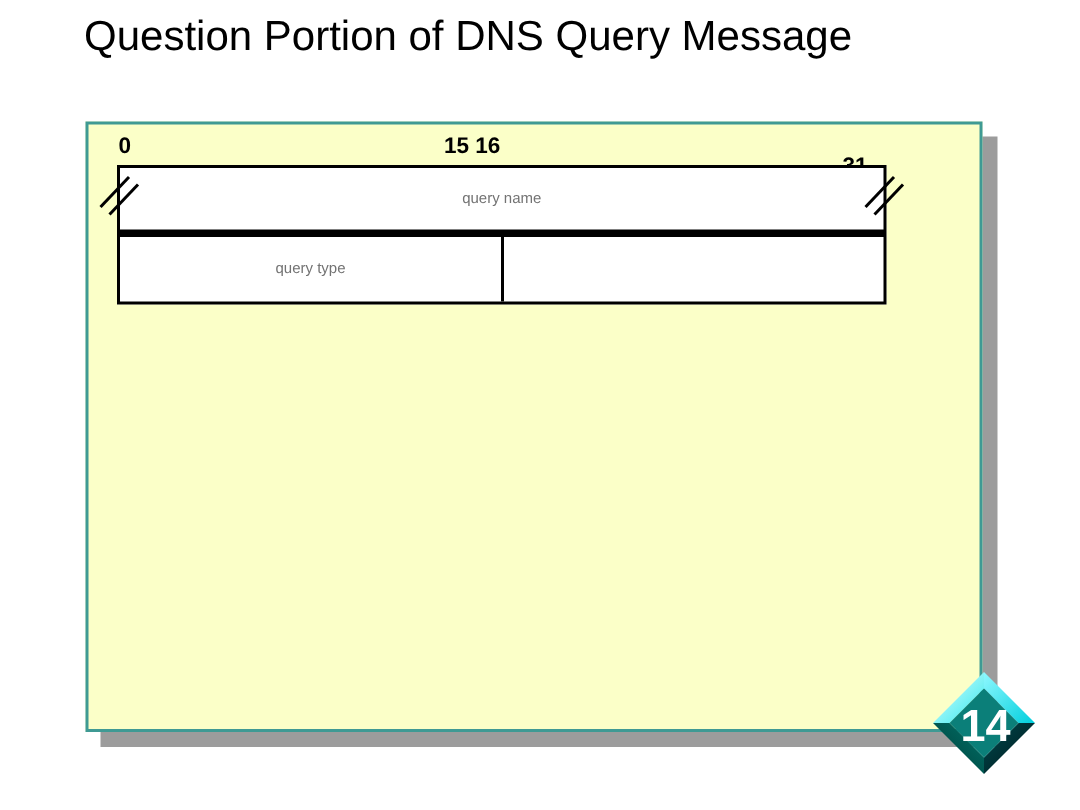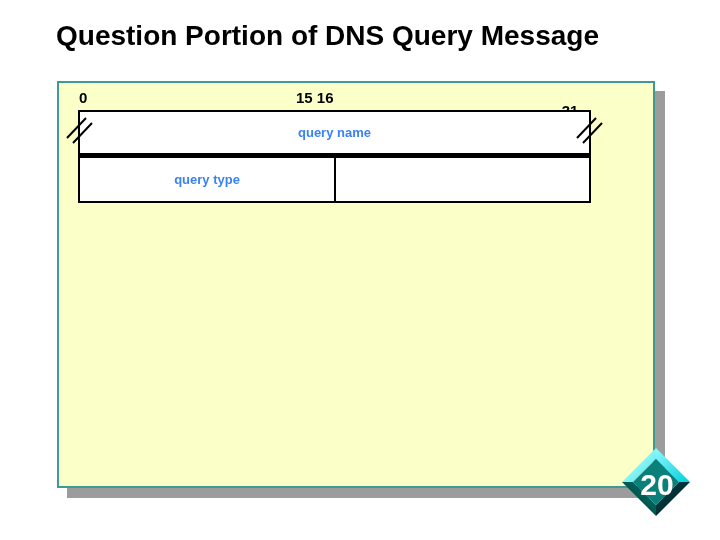--- a/index.html
+++ b/index.html
@@ -1,22 +1,22 @@
 <!DOCTYPE html>
 <html><head>
 <meta charset="utf-8">
 <style>
   html,body { margin:0; padding:0; background:#ffffff; }
   .stage {
     position:relative; width:720px; height:540px; background:#ffffff;
     font-family:"Liberation Sans", sans-serif; overflow:hidden;
   }
   .title {
-    position:absolute; left:56px; top:20px; margin:0;
-    font-size:28px; font-weight:bold; color:#000; white-space:nowrap;
+    position:absolute; left:56px; top:8px; margin:0;
+    font-size:28px; font-weight:normal; color:#000; white-space:nowrap;
     letter-spacing:0px;
   }
   .slide-shadow {
     position:absolute; left:67px; top:91px; width:598px; height:407px;
     background:#9C9C9C;
   }
   .slide-content {
     position:absolute; left:57px; top:81px; width:598px; height:407px;
     background:#FBFFC8; border:2px solid #3F9A94; box-sizing:border-box;
   }
@@ -36,21 +36,21 @@
     position:absolute; left:78px; top:156px; width:513px; height:47px;
     background:#ffffff; border:2px solid #000; box-sizing:border-box;
     display:flex;
   }
   .field-cell {
     display:flex; align-items:center; justify-content:center;
   }
   .cell-type  { width:256px; border-right:2px solid #000; box-sizing:border-box; }
   .cell-class { flex:1; }
   .field-label {
-    font-size:13px; font-weight:bold; color:#3b82f6; white-space:nowrap;
+    font-size:10px; font-weight:normal; color:#737373; white-space:nowrap;
   }
   .marks-layer {
     position:absolute; left:0; top:0; width:720px; height:540px;
     pointer-events:none;
   }
   .diamond {
     position:absolute; left:618px; top:444px; width:78px; height:78px;
   }
   .diamond svg { position:absolute; left:0; top:0; }
   .page-number {
@@ -115,16 +115,16 @@
           <stop offset="0" stop-color="#013B36"></stop>
           <stop offset="1" stop-color="#00736A"></stop>
         </linearGradient>
       </defs>
       <polygon points="4,38 38,4 38,15 15,38" fill="url(#gTL)"></polygon>
       <polygon points="38,4 72,38 61,38 38,15" fill="url(#gTR)"></polygon>
       <polygon points="72,38 38,72 38,61 61,38" fill="url(#gBR)"></polygon>
       <polygon points="38,72 4,38 15,38 38,61" fill="url(#gBL)"></polygon>
       <polygon points="38,15 61,38 38,61 15,38" fill="#0B7F79"></polygon>
     </svg>
-    <span class="page-number">20</span>
+    <span class="page-number">14</span>
   </div>
 
 </div>
 
 </body></html>

